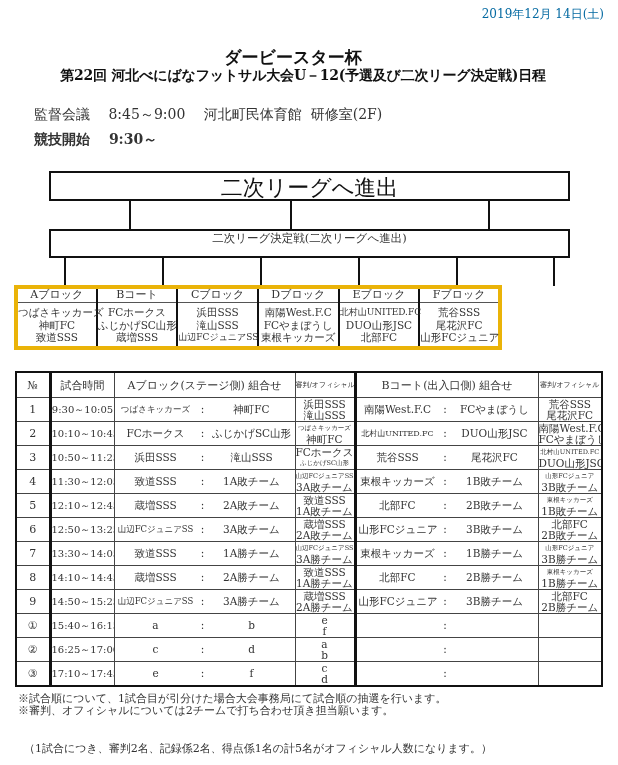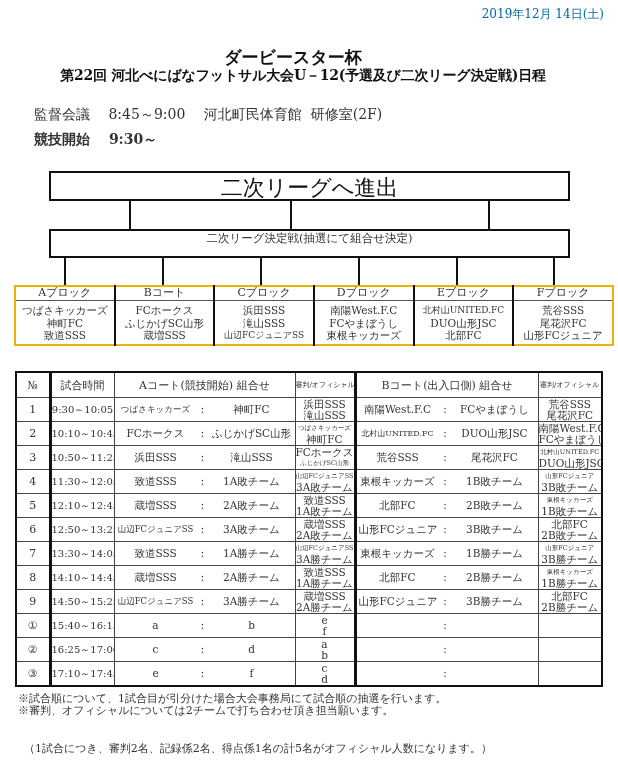--- a/index.html
+++ b/index.html
@@ -9,21 +9,21 @@
   .date { right:14px; top:6px; font-size:12px; color:#0369a1; }
   .title1 { left:0; width:498px; top:46px; text-align:center; font-size:17px; font-weight:bold; color:#111;padding-left:44px; }
   .title2 { left:0; width:606px; top:67px; text-align:center; font-size:14px; font-weight:bold; color:#111; letter-spacing:-0.2px; }
   .info { left:34px; font-size:14px; color:#333; white-space:pre; }
   .box { position:absolute; border:2px solid #111; box-sizing:border-box; background:#fff;
          display:flex; align-items:flex-start; justify-content:center; }
   .vline { position:absolute; width:2px; background:#111; }
   .top-box { left:49px; top:171px; width:521px; height:30px; font-size:22px; color:#111; }
   .mid-box { left:49px; top:229px; width:521px; height:29px; font-size:11.5px; color:#333; }
   table { border-collapse:collapse; }
-  .blocks { position:absolute; left:14px; top:285px; width:600px; border:2px solid #eab308; table-layout:fixed; }
+  .blocks { position:absolute; left:14px; top:285px; width:488px; border:4px solid #eab308; table-layout:fixed; }
   .blocks td { border-left:2px solid #111; text-align:center; font-size:10.5px; line-height:12.5px; padding:0; color:#333; }
   .blocks td:first-child { border-left:none; }
   .blocks .bh td { border-bottom:1px solid #555; height:13px; font-size:11px; }
   .blocks .bt td { padding:3px 0 2px; white-space:nowrap; }
   .sched { position:absolute; left:15px; top:371px; width:586px; border:2px solid #111; table-layout:fixed; }
   .sched td { border:1px solid #444; padding:0; text-align:center; font-size:10.5px; color:#333;
               height:23px; line-height:11px; white-space:nowrap; overflow:hidden; }
   .sched tr.hdr td { height:24px; font-size:11px; }
   .sched .thick-r { border-right:3px solid #111; }
   .sched .no { font-size:11px; }
@@ -48,21 +48,21 @@
 <div class="abs info" style="top:106px;"><span>監督会議</span>　 <span>8:45～9:00　 河北町民体育館  研修室(2F)</span></div>
 <div class="abs info" style="top:131px;font-weight:bold;"><span>競技開始</span>　 <span>9:30～</span></div>
 
 <div class="box top-box">
     <span>二次リーグへ進出</span>
   </div>
 <div class="vline" style="left:129px; top:201px; height:28px;"></div>
 <div class="vline" style="left:290px; top:201px; height:28px;"></div>
 <div class="vline" style="left:488px; top:201px; height:28px;"></div>
 <div class="box mid-box">
-    <span>二次リーグ決定戦(抽選にて組合せ決定)</span>
+    <span>二次リーグ決定戦(二次リーグへ進出)</span>
   </div>
 <div class="vline" style="left:64px; top:258px; height:28px;"></div>
 <div class="vline" style="left:162px; top:258px; height:28px;"></div>
 <div class="vline" style="left:260px; top:258px; height:28px;"></div>
 <div class="vline" style="left:358px; top:258px; height:28px;"></div>
 <div class="vline" style="left:456px; top:258px; height:28px;"></div>
 <div class="vline" style="left:553px; top:258px; height:28px;"></div>
 
 <table class="blocks">
   <tbody>
@@ -115,21 +115,21 @@
       <col style="width:64px">
       <col style="width:181px">
       <col style="width:60px">
       <col style="width:183px">
       <col style="width:64px">
   </colgroup>
   <tbody>
       <tr class="hdr">
     <td class="thick-r">№</td>
     <td>試合時間</td>
-    <td>Aコート(競技開始)  組合せ</td>
+    <td>Aブロック(ステージ側)  組合せ</td>
     <td class="hdr-ref thick-r">審判/オフィシャル</td>
     <td>Bコート(出入口側)  組合せ</td>
     <td class="hdr-ref">審判/オフィシャル</td>
   </tr>
   </tbody>
     <tbody id="sched-body">
       <tr>
         <td class="no thick-r">1</td>
         <td class="time">9:30～10:05</td>
         <td>

